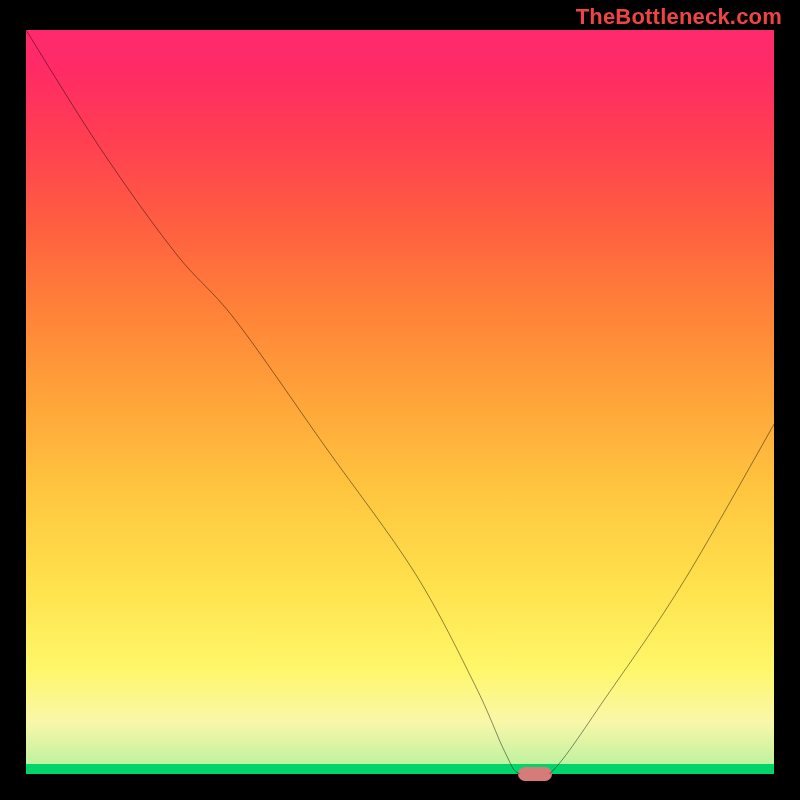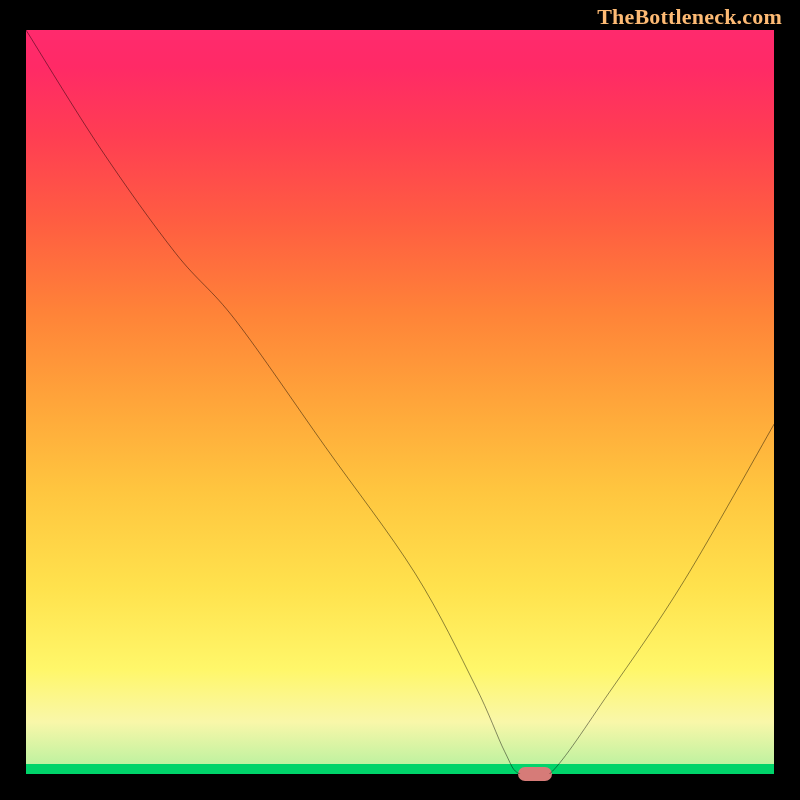--- a/index.html
+++ b/index.html
@@ -13,24 +13,24 @@
   .outer {
     position: relative;
     width: 800px;
     height: 800px;
     background: #000;
   }
   .watermark {
     position: absolute;
     top: 4px;
     right: 18px;
-    font-family: Liberation Serif, serif;
+    font-family: Liberation Sans, sans-serif;
     font-size: 22px;
     font-weight: 600;
-    color: #fdba74;
+    color: #ef4444;
     letter-spacing: 0.2px;
     z-index: 20;
   }
   .plot-wrap {
     position: absolute;
     left: 26px;
     top: 30px;
     width: 748px;
     height: 744px;
   }

